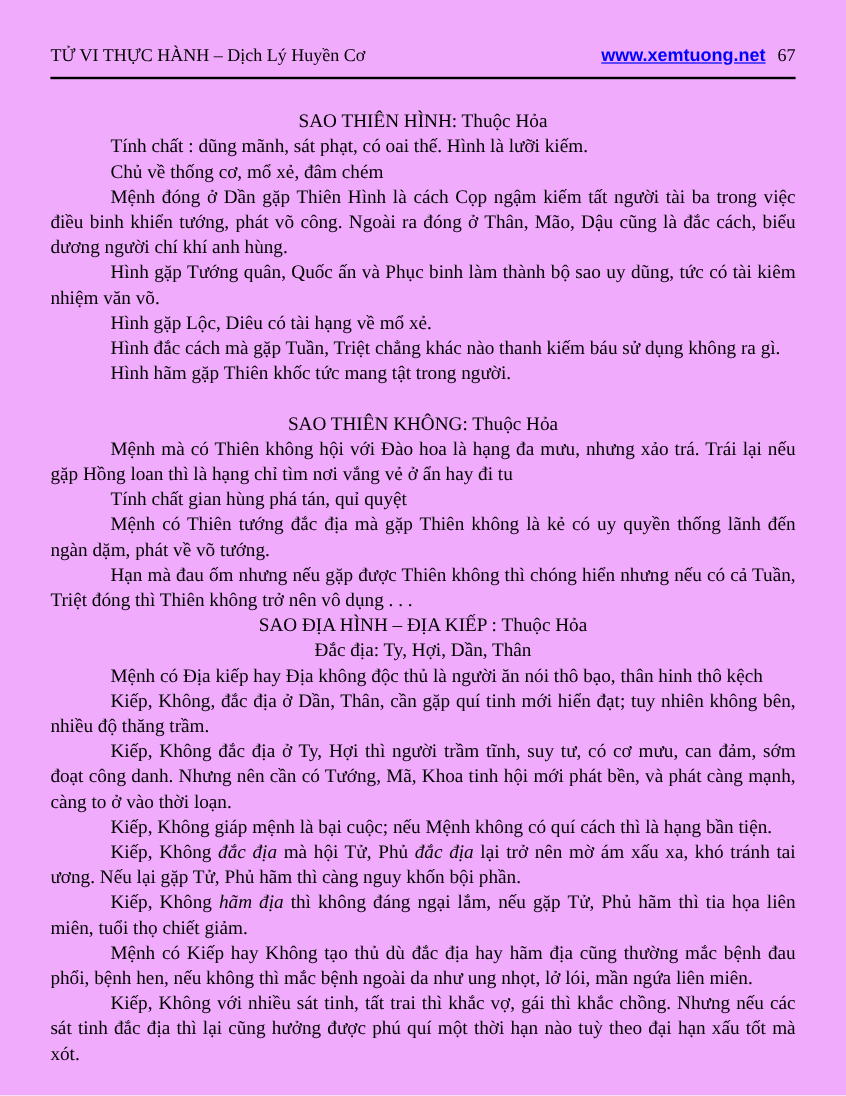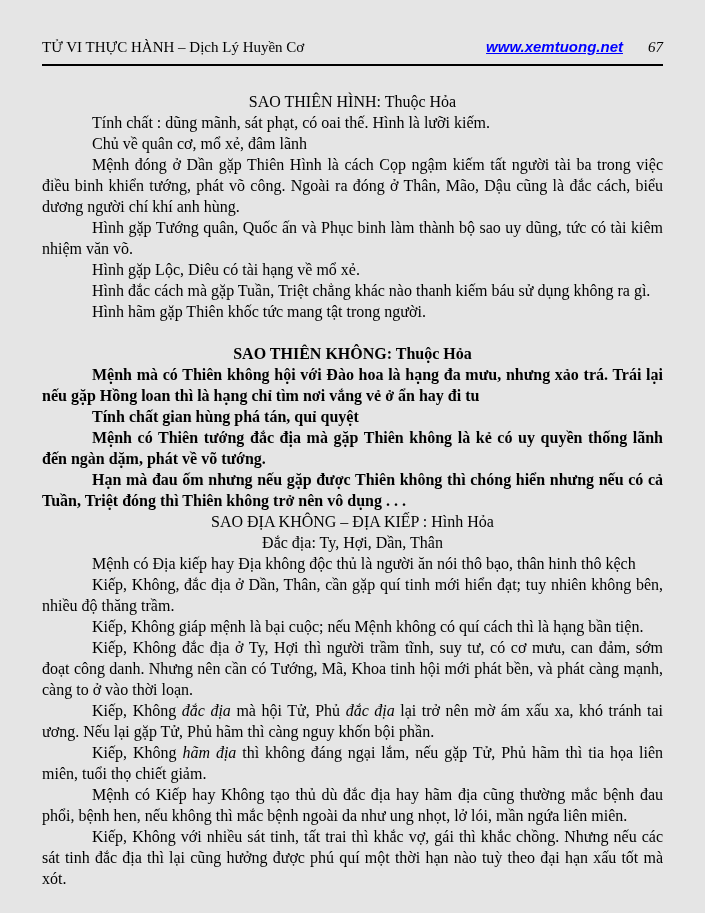--- a/index.html
+++ b/index.html
@@ -1,95 +1,95 @@
 <!DOCTYPE html>
 <html><head>
 <meta charset="utf-8">
 <style>
   html, body { margin: 0; padding: 0; background: #ffffff; }
   .page {
     width: 705px;
     height: 913px;
     box-sizing: border-box;
-    background: #e5e5e5;
+    background: #f0abfc;
     color: #000000;
     font-family: "Liberation Serif", serif;
     padding: 38px 42px 0 42px;
     overflow: hidden;
   }
   .header-row {
     display: flex;
     justify-content: space-between;
     align-items: baseline;
     font-size: 15px;
     line-height: 18px;
   }
   .header-title { white-space: nowrap; }
-  .header-right { display: flex; align-items: flex-start; gap: 25px; font-style: italic; }
+  .header-right { display: flex; align-items: flex-start; gap: 10px; }
   a.site-link {
     font-family: "Liberation Sans", sans-serif;
     font-weight: bold;
     font-size: 15px;
     text-decoration: underline;
     cursor: pointer;
   }
   .page-number { font-size: 15px; }
   .divider {
     border: none;
     border-top: 2px solid #000000;
     margin: 8px 0 0 0;
   }
   .doc-body {
     margin-top: 25px;
     font-size: 16px;
     line-height: 21px;
     text-align: justify;
   }
   .section { margin: 0; }
-  .section.gap-before { margin-top: 21px; font-weight: bold; }
+  .section.gap-before { margin-top: 21px; }
   .heading { text-align: center; }
   p.para { margin: 0; text-indent: 50px; }
   .italic { font-style: italic; }
 </style>
 </head>
 <body>
 
 <div class="page" style="color: rgb(0, 0, 0);">
   <div class="header-row">
     <span class="header-title">TỬ VI THỰC HÀNH – Dịch Lý Huyền Cơ</span>
     <span class="header-right">
       <a class="site-link" style="color: rgb(0, 0, 255);">www.xemtuong.net</a>
       <span class="page-number">67</span>
     </span>
   </div>
   <hr class="divider">
   <div class="doc-body">
       <div class="section">
         <div class="heading">SAO THIÊN HÌNH: Thuộc Hỏa</div>
         <p class="para"><span>Tính chất : dũng mãnh, sát phạt, có oai thế. Hình là lưỡi kiếm.</span></p>
-        <p class="para"><span>Chủ về quân cơ, mổ xẻ, đâm lãnh</span></p>
+        <p class="para"><span>Chủ về thống cơ, mổ xẻ, đâm chém</span></p>
         <p class="para"><span>Mệnh đóng ở Dần gặp Thiên Hình là cách Cọp ngậm kiếm tất người tài ba trong việc điều binh khiển tướng, phát võ công. Ngoài ra đóng ở Thân, Mão, Dậu cũng là đắc cách, biểu dương người chí khí anh hùng.</span></p>
         <p class="para"><span>Hình gặp Tướng quân, Quốc ấn và Phục binh làm thành bộ sao uy dũng, tức có tài kiêm nhiệm văn võ.</span></p>
         <p class="para"><span>Hình gặp Lộc, Diêu có tài hạng về mổ xẻ.</span></p>
         <p class="para"><span>Hình đắc cách mà gặp Tuần, Triệt chẳng khác nào thanh kiếm báu sử dụng không ra gì.</span></p>
         <p class="para"><span>Hình hãm gặp Thiên khốc tức mang tật trong người.</span></p>
       </div>
       <div class="section gap-before">
         <div class="heading">SAO THIÊN KHÔNG: Thuộc Hỏa</div>
         <p class="para"><span>Mệnh mà có Thiên không hội với Đào hoa là hạng đa mưu, nhưng xảo trá. Trái lại nếu gặp Hồng loan thì là hạng chỉ tìm nơi vắng vẻ ở ẩn hay đi tu</span></p>
         <p class="para"><span>Tính chất gian hùng phá tán, quỉ quyệt</span></p>
         <p class="para"><span>Mệnh có Thiên tướng đắc địa mà gặp Thiên không là kẻ có uy quyền thống lãnh đến ngàn dặm, phát về võ tướng.</span></p>
         <p class="para"><span>Hạn mà đau ốm nhưng nếu gặp được Thiên không thì chóng hiển nhưng nếu có cả Tuần, Triệt đóng thì Thiên không trở nên vô dụng . . .</span></p>
       </div>
       <div class="section">
-        <div class="heading">SAO ĐỊA KHÔNG – ĐỊA KIẾP : Hình Hỏa</div>
+        <div class="heading">SAO ĐỊA HÌNH – ĐỊA KIẾP : Thuộc Hỏa</div>
         <div class="heading">Đắc địa: Ty, Hợi, Dần, Thân</div>
         <p class="para"><span>Mệnh có Địa kiếp hay Địa không độc thủ là người ăn nói thô bạo, thân hinh thô kệch</span></p>
         <p class="para"><span>Kiếp, Không, đắc địa ở Dần, Thân, cần gặp quí tinh mới hiển đạt; tuy nhiên không bên, nhiều độ thăng trầm.</span></p>
+        <p class="para"><span>Kiếp, Không đắc địa ở Ty, Hợi thì người trầm tĩnh, suy tư, có cơ mưu, can đảm, sớm đoạt công danh. Nhưng nên cần có Tướng, Mã, Khoa tinh hội mới phát bền, và phát càng mạnh, càng to ở vào thời loạn.</span></p>
         <p class="para"><span>Kiếp, Không giáp mệnh là bại cuộc; nếu Mệnh không có quí cách thì là hạng bần tiện.</span></p>
-        <p class="para"><span>Kiếp, Không đắc địa ở Ty, Hợi thì người trầm tĩnh, suy tư, có cơ mưu, can đảm, sớm đoạt công danh. Nhưng nên cần có Tướng, Mã, Khoa tinh hội mới phát bền, và phát càng mạnh, càng to ở vào thời loạn.</span></p>
         <p class="para"><span>Kiếp, Không </span><span class="italic">đắc địa</span><span> mà hội Tử, Phủ </span><span class="italic">đắc địa</span><span> lại trở nên mờ ám xấu xa, khó tránh tai ương. Nếu lại gặp Tử, Phủ hãm thì càng nguy khốn bội phần.</span></p>
         <p class="para"><span>Kiếp, Không </span><span class="italic">hãm địa</span><span> thì không đáng ngại lắm, nếu gặp Tử, Phủ hãm thì tia họa liên miên, tuổi thọ chiết giảm.</span></p>
         <p class="para"><span>Mệnh có Kiếp hay Không tạo thủ dù đắc địa hay hãm địa cũng thường mắc bệnh đau phổi, bệnh hen, nếu không thì mắc bệnh ngoài da như ung nhọt, lở lói, mần ngứa liên miên.</span></p>
         <p class="para"><span>Kiếp, Không với nhiều sát tinh, tất trai thì khắc vợ, gái thì khắc chồng. Nhưng nếu các sát tinh đắc địa thì lại cũng hưởng được phú quí một thời hạn nào tuỳ theo đại hạn xấu tốt mà xót.</span></p>
       </div>
     </div>
 </div>
 
 </body></html>

